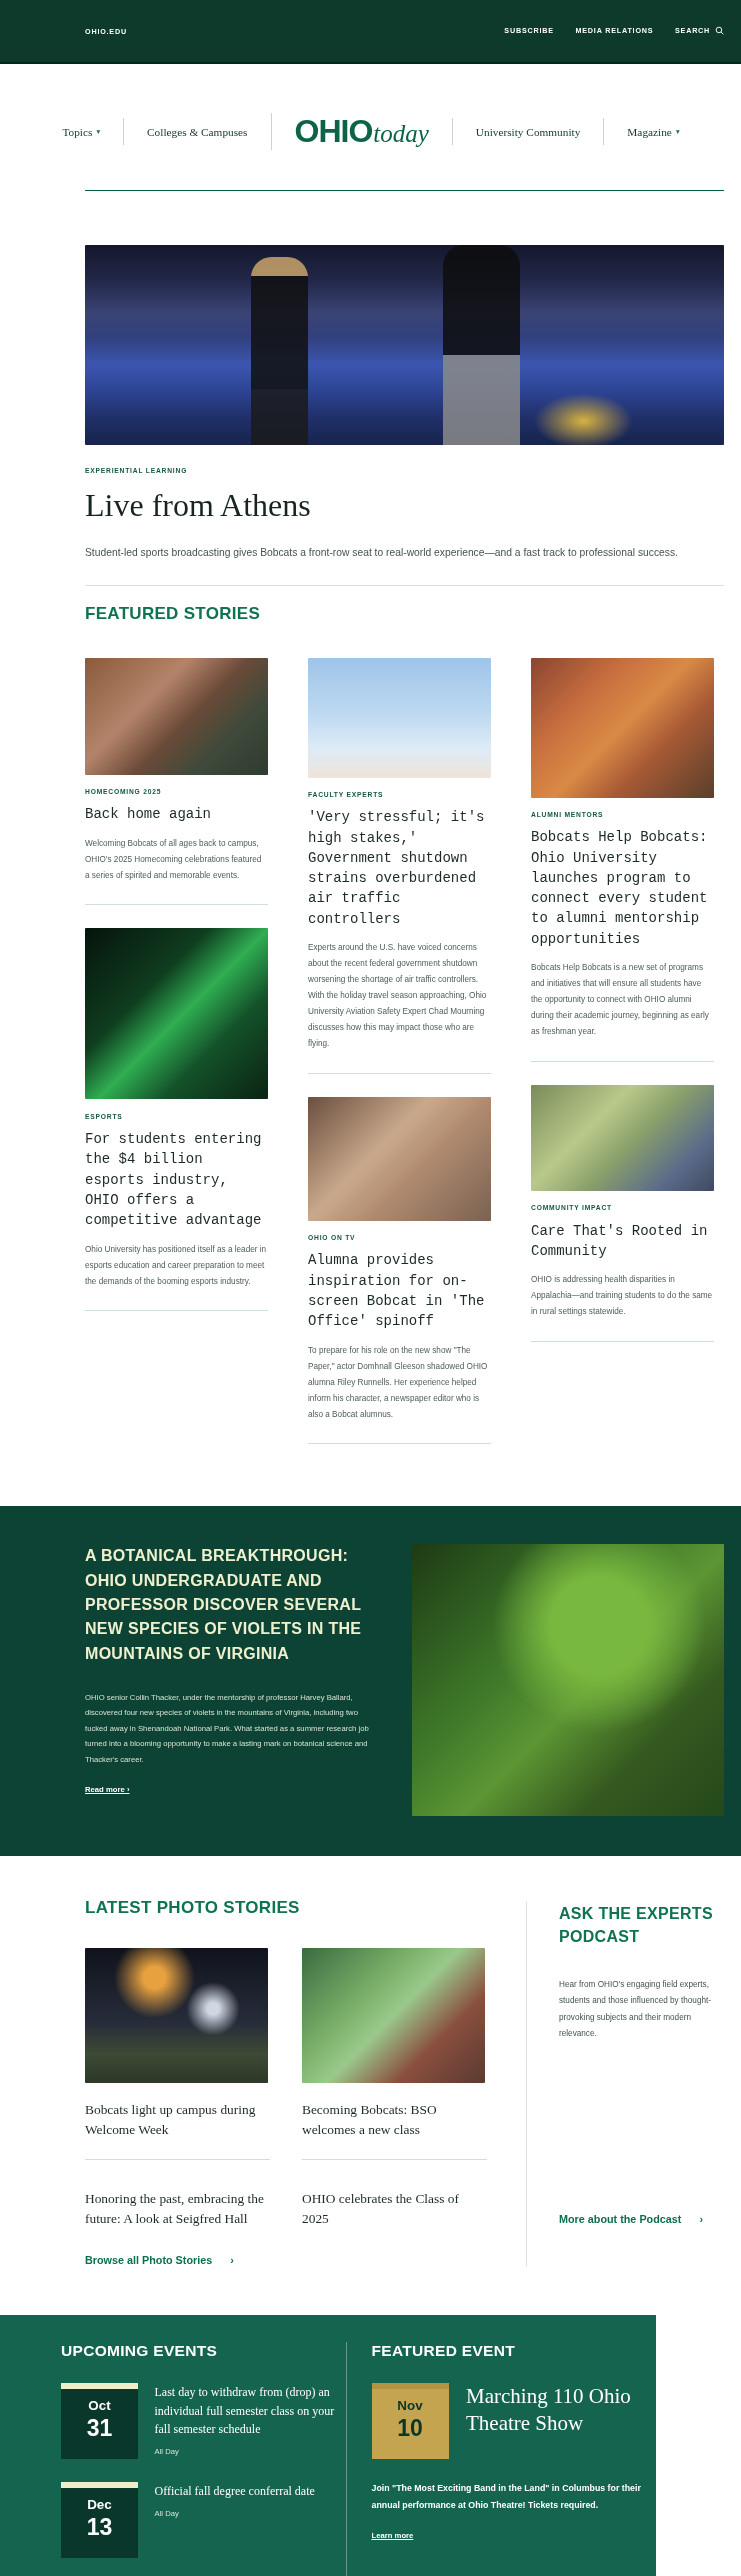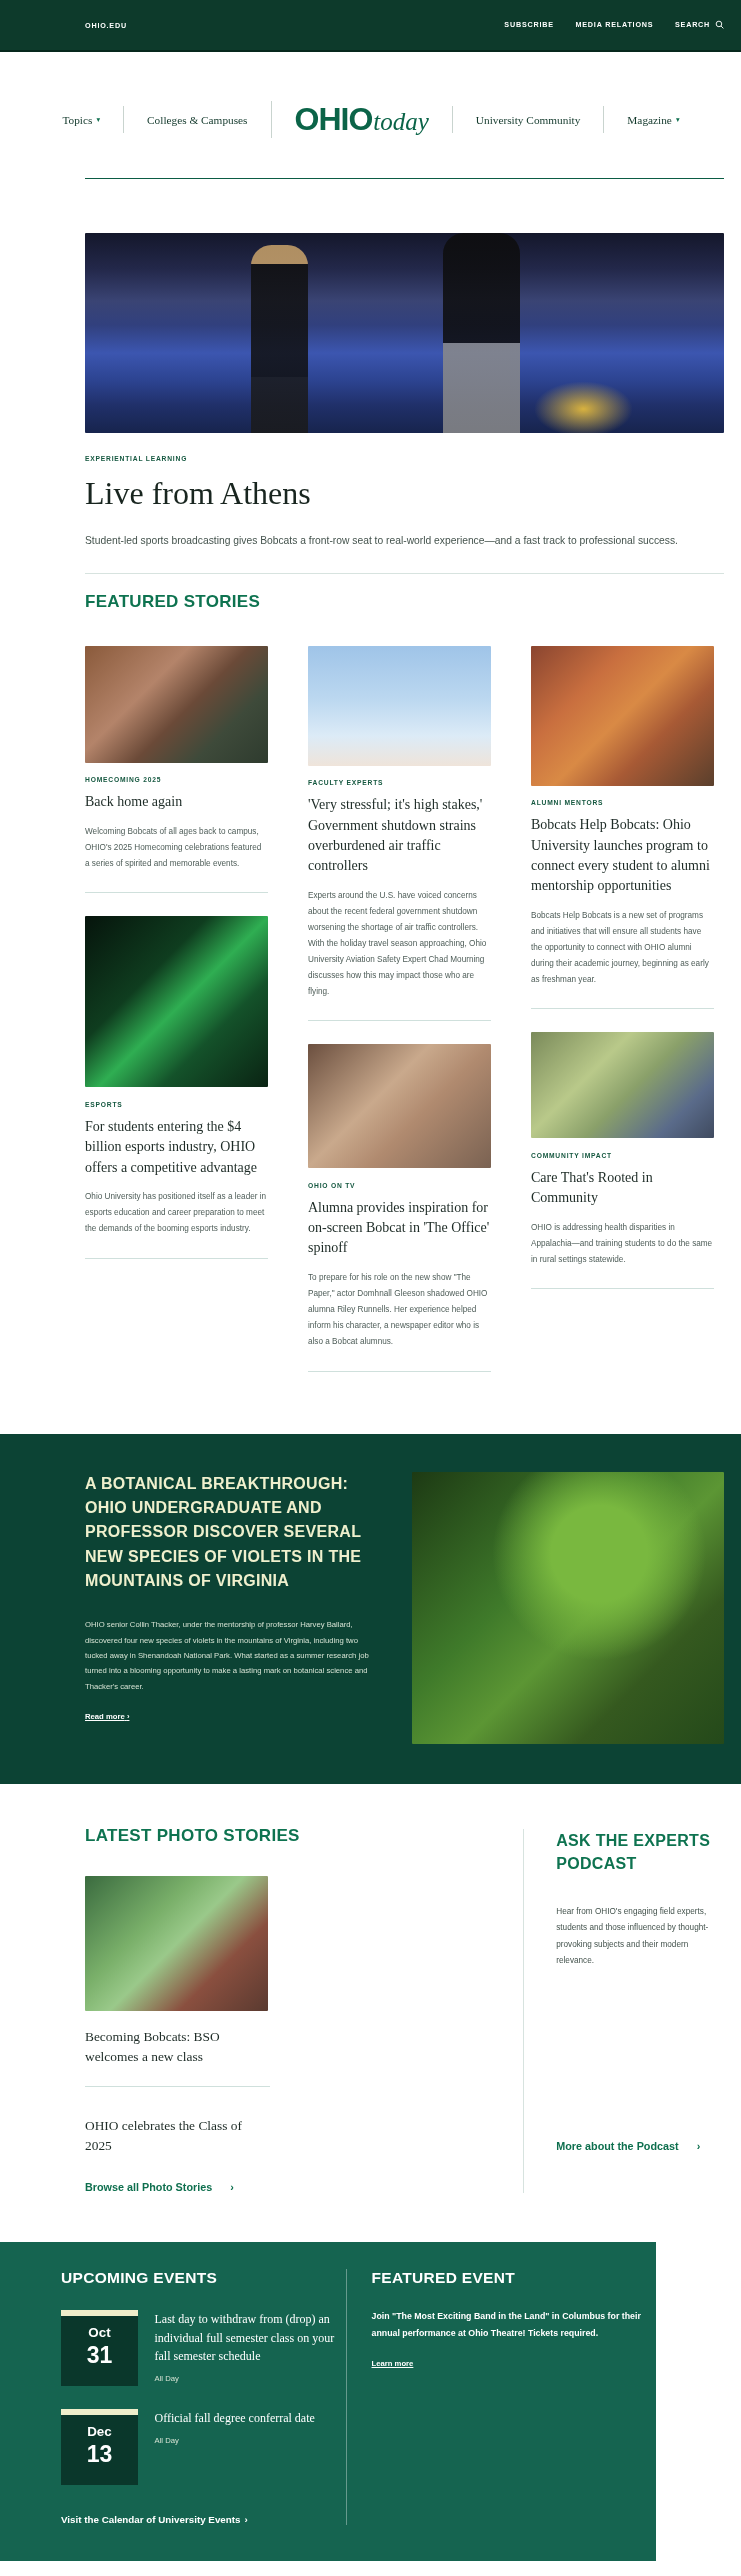--- a/index.html
+++ b/index.html
@@ -1,21 +1,21 @@
 <!DOCTYPE html>
 <html style="font-size:8.2px"><head>
 <meta charset="utf-8">
 <style>
   * { margin:0; padding:0; box-sizing:border-box; }
   body { width:742px; background:#fff; font-family:"Liberation Sans", sans-serif; color:#20312b; }
   a { text-decoration:none; color:inherit; cursor:pointer; }
   .container { width:639px; margin-left:85px; }
 
   
-  .utilbar { background:#0d3a2b; height:52px; border-bottom:2.1px solid #07281d; }
+  .utilbar { background:#0d3a2b; height:64px; border-bottom:2.1px solid #07281d; }
   .utilrow { display:flex; align-items:center; justify-content:space-between; height:100%; }
   .util-left { color:#fff; font-weight:800; font-size:7.2px; letter-spacing:0.8px; }
   .util-right { display:flex; align-items:center; gap:21.6px; }
   .util-right a { color:#fff; font-weight:800; font-size:7.2px; letter-spacing:0.8px; display:flex; align-items:center; gap:4.6px; }
 
   
   .mainnav { display:flex; align-items:center; justify-content:center; margin-top:49px; }
   .nav-item { display:flex; align-items:center; gap:4.1px; padding:7.2px 23px; font-family:"Liberation Serif", serif; font-size:11.3px; color:#13392c; border-left:0.5px solid #c9d4cf; }
   .nav-item:first-child { border-left:none; }
   .chev { font-size:7.2px; color:#0e6f4e; }
@@ -41,21 +41,21 @@
   .rule { border:none; border-top:0.5px solid #d7e3df; margin-top:24px; }
 
   
   .sec-h { font-size:17px; font-weight:800; letter-spacing:0.3px; color:#0e7350; text-transform:uppercase; }
   .featured { padding-top:17.5px; }
   .fgrid { display:flex; gap:40px; margin-top:34px; }
   .fcol { width:183px; }
   .story { margin-bottom:4.1px; }
   .s-img { width:100%; border-radius:1px; margin-bottom:13.4px; }
   .story .eyebrow { margin-bottom:9.3px; }
-  .s-title { font-family:Liberation Serif, serif; font-weight:400; font-size:14px; line-height:1.45; color:#1d2b26; }
+  .s-title { font-family:Liberation Mono, monospace; font-weight:400; font-size:14px; line-height:1.45; color:#1d2b26; }
   .s-desc { font-size:8.2px; line-height:1.95; color:#4e5d58; margin-top:11.3px; }
   .s-rule { border:none; border-top:0.5px solid #cfe0dc; margin:20.6px 0 23px; }
 
   .img-homecoming { height:117px; background:linear-gradient(135deg,#8a5a3b 0%,#b4846a 35%,#6b4a38 55%,#3e4a3a 75%,#2e3b2e 100%); }
   .img-esports   { height:171px; background:linear-gradient(135deg,#06140c 0%,#0f3d1f 35%,#2fae52 52%,#14522a 70%,#0a2313 100%); }
   .img-plane     { height:120px; background:linear-gradient(180deg,#9fc4e8 0%,#bcd8f0 45%,#dcebf7 75%,#efe4da 100%); }
   .img-selfie    { height:124px; background:linear-gradient(135deg,#6b4f3f 0%,#c9a98c 40%,#b08a6f 60%,#7a6252 100%); }
   .img-tree      { height:140px; background:linear-gradient(135deg,#8a4530 0%,#c96f3f 30%,#d98a45 50%,#a85a35 68%,#5a3f2c 100%); }
   .img-optometry { height:106px; background:linear-gradient(135deg,#7a8a5a 0%,#b9c98a 35%,#8aa06a 55%,#5a6b8a 80%,#3f4a5f 100%); }
 
@@ -233,20 +233,26 @@
       </div>
       <div class="img-forest"></div>
     </div>
   </section>
 
   <section class="container photopod">
     <div class="pp-left">
       <h2 class="sec-h">LATEST PHOTO STORIES</h2>
       <div class="ps-grid">
         <div class="ps-col">
+          <div class="ps-img img-fireworks"></div>
+          <h3 class="ps-title">Bobcats light up campus during Welcome Week</h3>
+          <hr class="ps-rule">
+          <h3 class="ps-title">Honoring the past, embracing the future: A look at Seigfred Hall</h3>
+        </div>
+        <div class="ps-col">
           <div class="ps-img img-bso"></div>
           <h3 class="ps-title">Becoming Bobcats: BSO welcomes a new class</h3>
           <hr class="ps-rule">
           <h3 class="ps-title">OHIO celebrates the Class of 2025</h3>
         </div>
       </div>
       <a class="cta-green">
         <span>Browse all Photo Stories</span>
         <span>›</span>
       </a>
@@ -284,20 +290,27 @@
           <div class="ev-time">All Day</div>
         </div>
       </div>
       <a class="cta-white">
         <span>Visit the Calendar of University Events</span>
         <span>›</span>
       </a>
     </div>
     <div class="ev-right">
       <h2 class="band-h">FEATURED EVENT</h2>
+      <div class="fe-row">
+        <div class="cal cal-gold">
+          <div class="cal-m">Nov</div>
+          <div class="cal-d">10</div>
+        </div>
+        <h3 class="fe-title">Marching 110 Ohio Theatre Show</h3>
+      </div>
       <p class="fe-desc">Join "The Most Exciting Band in the Land" in Columbus for their annual performance at Ohio Theatre! Tickets required.</p>
       <a class="fe-learn">Learn more</a>
     </div>
   </section>
 
   <section class="container latestnews">
     
     
   </section>
 

